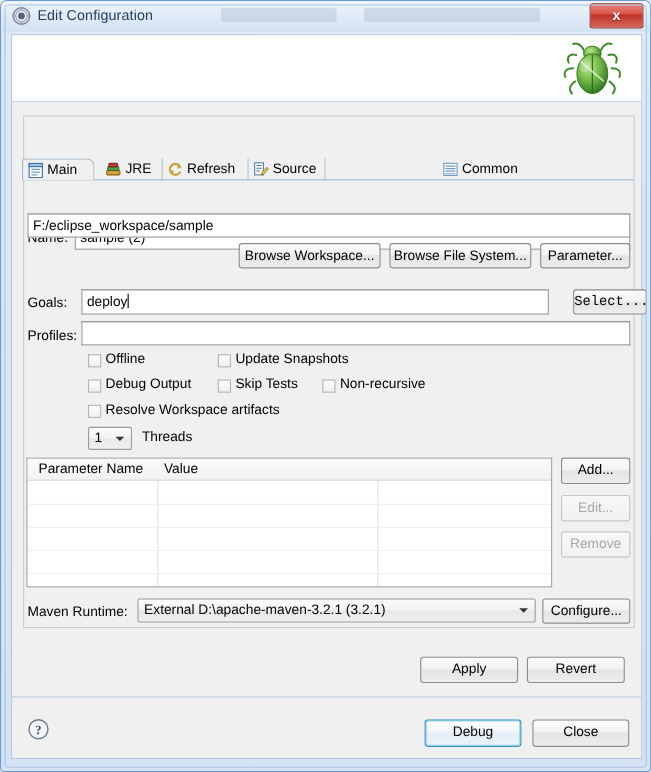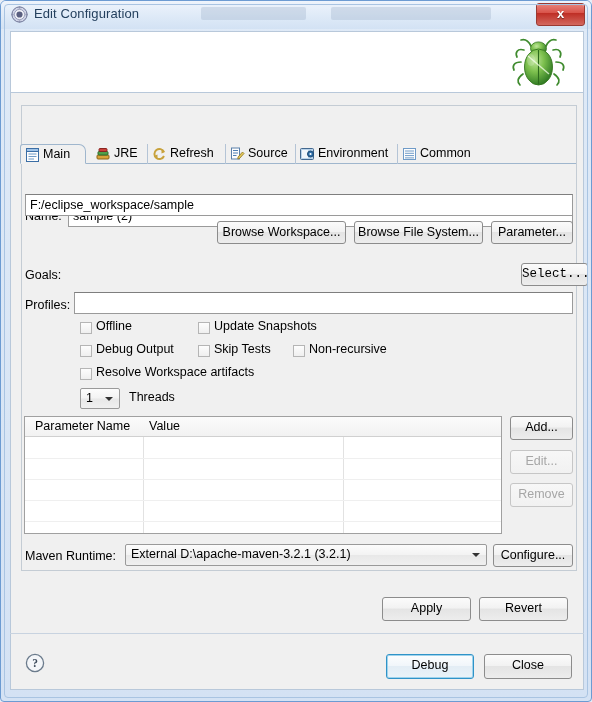--- a/index.html
+++ b/index.html
@@ -309,20 +309,21 @@
     <div id="groupbox" style="left:10px; top:12px; width:556px; height:466px;"></div>
 
     <span class="lbl" style="left:26px; top:85px;margin-top:16px;">Base directory:</span>
     <div class="tinput" style="left:14px; top:101px; width:548px; height:22px;">F:/eclipse_workspace/sample</div>
 
     <div class="btn" style="left:206px; top:128px; width:129px; height:23px;">Browse Workspace...</div>
     <div class="btn" style="left:343px; top:128px; width:129px; height:23px;">Browse File System...</div>
     <div class="btn" style="left:480px; top:128px; width:82px; height:23px;">Parameter...</div>
 
     <span class="lbl" style="left:14px; top:175px;">Goals:</span>
+    <div class="tinput" style="left:63px; top:170px; width:425px; height:23px;"><span>deploy</span><span class="caret"></span></div>
     <div class="btn" style="left:510px; top:170px; width:67px; height:23px;font-family:Liberation Mono, monospace;">Select...</div>
 
     <span class="lbl" style="left:14px; top:205px;">Profiles:</span>
     <div class="tinput" style="left:63px; top:199px; width:499px; height:22px;"></div>
 
     <span class="cbx" style="left:69px; top:229px;"></span>
     <span class="lbl" style="left:85px; top:226px;">Offline</span>
 
     <span class="cbx" style="left:187px; top:229px;"></span>
     <span class="lbl" style="left:203px; top:226px;">Update Snapshots</span>
@@ -404,31 +405,20 @@
             <line x1="3" y1="3.5" x2="8" y2="3.5"></line>
             <line x1="3" y1="6" x2="8" y2="6"></line>
             <line x1="3" y1="8.5" x2="6.5" y2="8.5"></line>
           </g>
           <path d="M8,10 L12.5,5 L14,6.5 L9.5,11.5 L7.8,12 Z" fill="#e4c85a" stroke="#8d7520" stroke-width=".8"></path>
         </svg>
       </span>
       <span>Source</span>
     </div>
 
-    <div class="tab" style="left:276px; width:102px;">
-      <span class="ticon">
-        <svg width="15" height="14" viewBox="0 0 15 14">
-          <rect x="0.5" y="1.5" width="13" height="11" rx="1" fill="#b9d3ea" stroke="#42688f"></rect>
-          <rect x="2" y="3" width="6" height="8" fill="#ffffff" opacity=".8"></rect>
-          <circle cx="10.5" cy="7" r="3" fill="#2f6fa8" stroke="#1d4a74"></circle>
-          <circle cx="10.5" cy="7" r="1.1" fill="#ffffff"></circle>
-        </svg>
-      </span>
-      <span>Environment</span>
-    </div>
 
     <div class="tab" style="left:378px; width:78px; border-right:none;">
       <span class="ticon">
         <svg width="15" height="14" viewBox="0 0 15 14">
           <rect x="1.5" y="1.5" width="12" height="11" fill="#fdfdfd" stroke="#6f9bc8"></rect>
           <g stroke="#6f9bc8" stroke-width="1">
             <line x1="3" y1="4" x2="12" y2="4"></line>
             <line x1="3" y1="6.3" x2="12" y2="6.3"></line>
             <line x1="3" y1="8.6" x2="12" y2="8.6"></line>
             <line x1="3" y1="10.9" x2="12" y2="10.9"></line>

